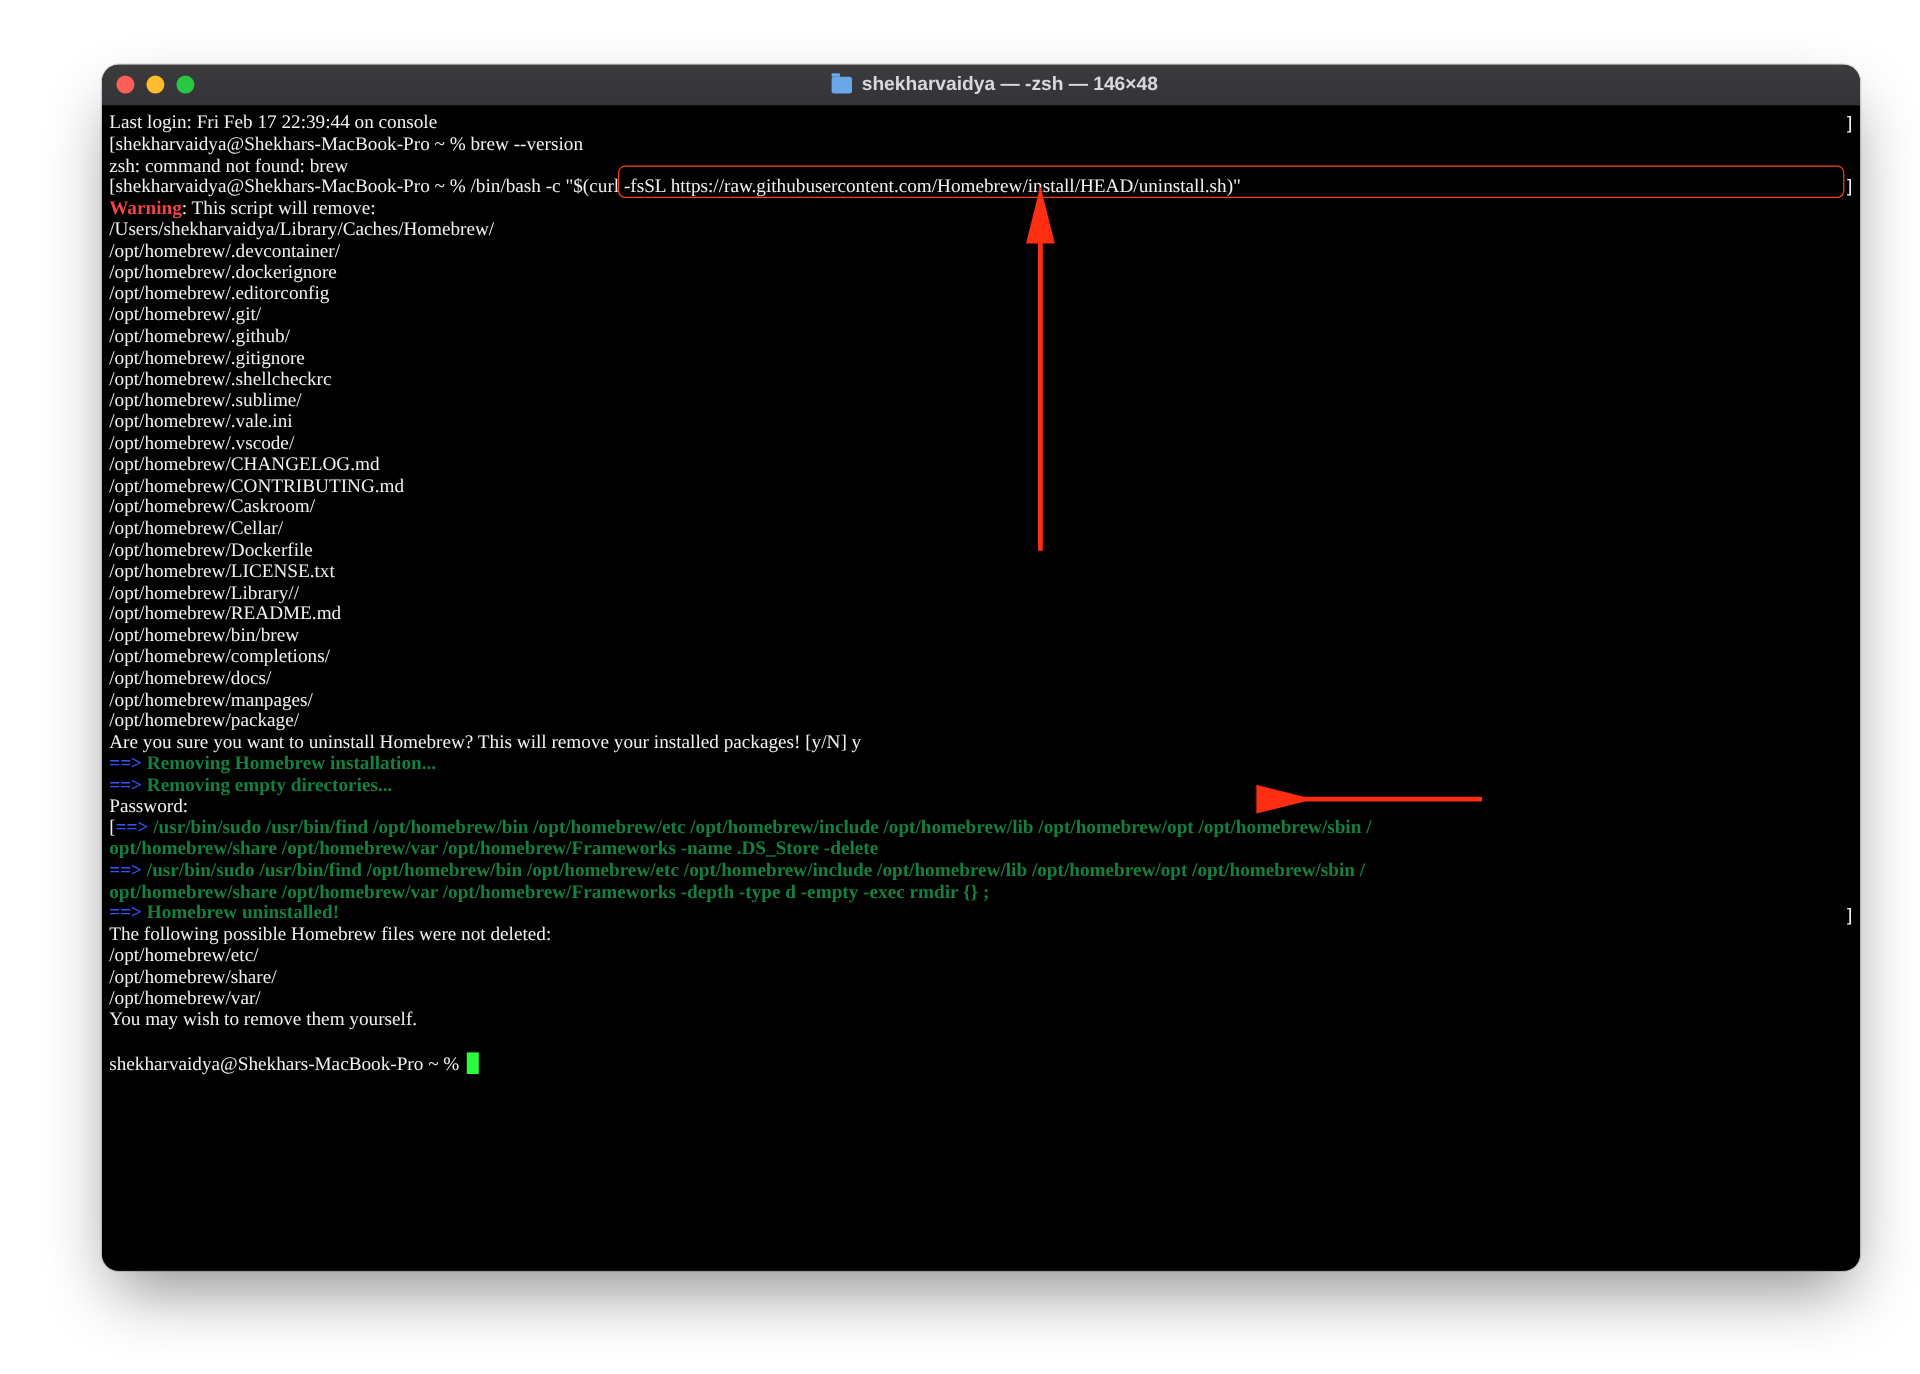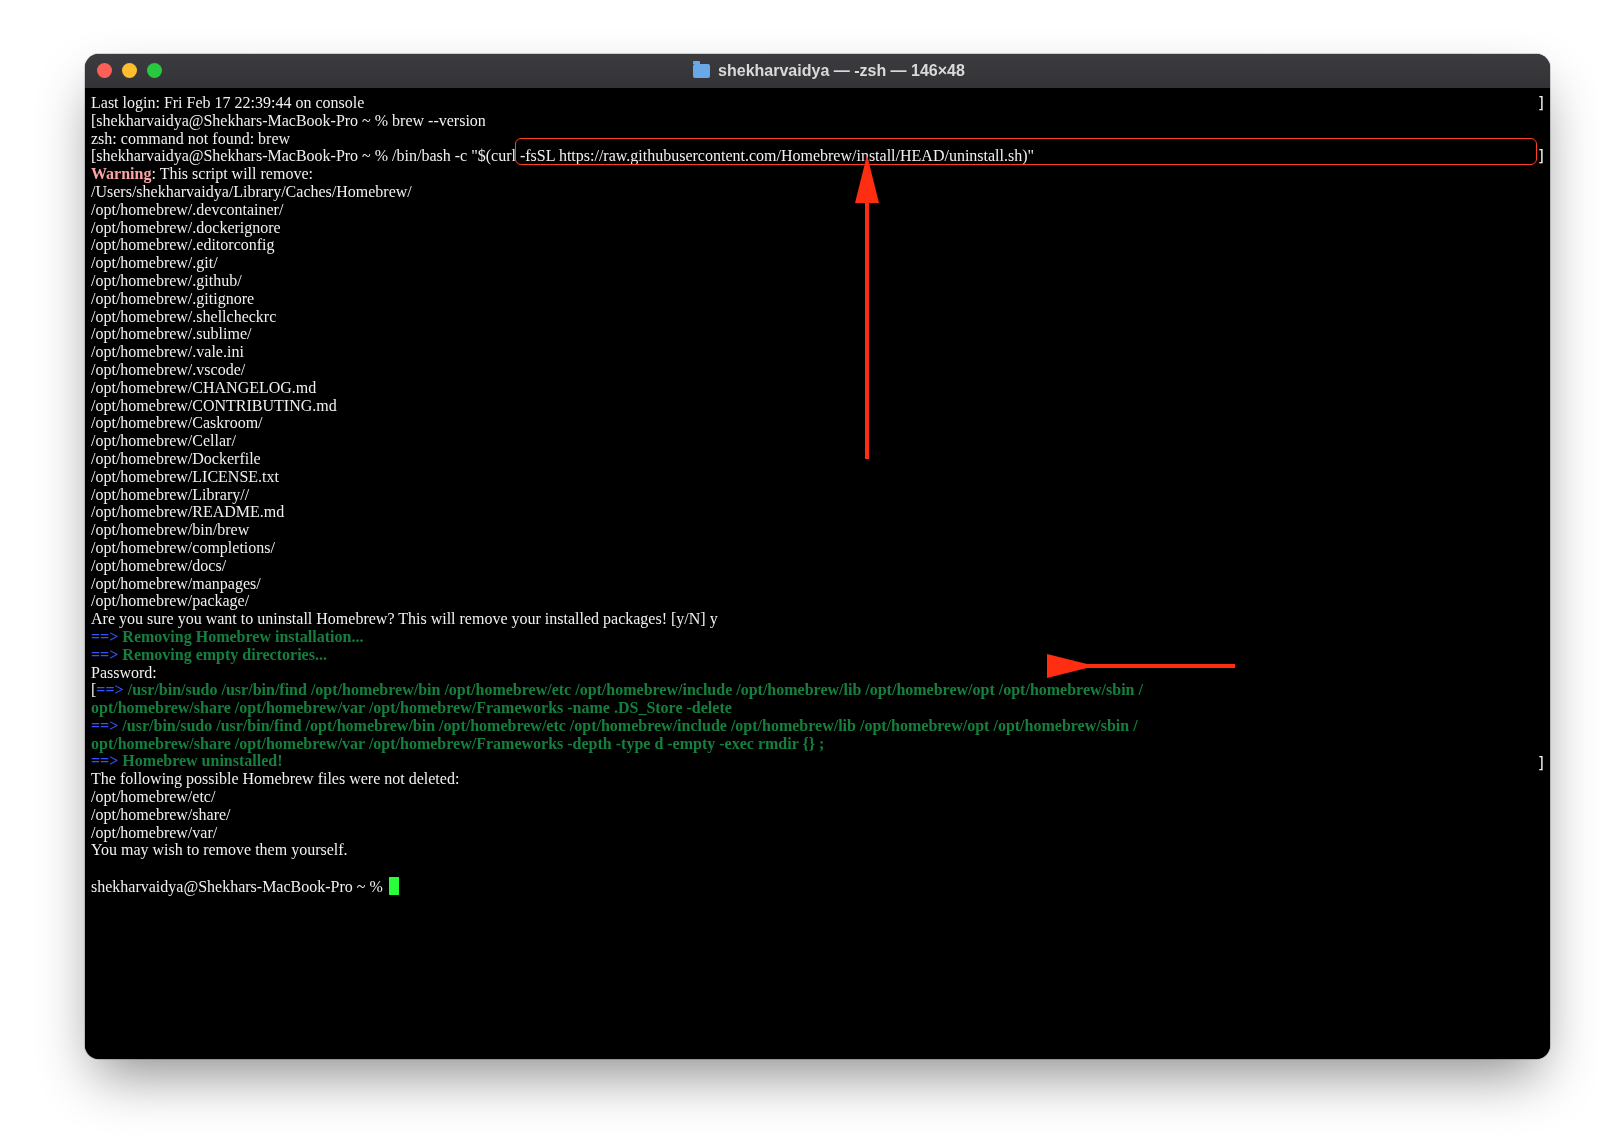--- a/index.html
+++ b/index.html
@@ -46,21 +46,21 @@
     background:#000;
     color:#f1f1f1;
     font-family:Liberation Serif, serif;
     font-size:16px;
     line-height:17.8px;
     white-space:pre;
     padding:6px 0 0 6px;
     overflow:hidden;
   }
   .ln{white-space:pre}
-  .warn{color:#fca5a5;font-weight:bold}
+  .warn{color:#ef4444;font-weight:bold}
   .step{color:#3355ff;font-weight:bold}
   .bold{font-weight:bold;color:#15803d}
   .cursor{display:inline-block;width:10px;height:18px;background:#28ff3a;vertical-align:-3px;margin-left:2px}
   
   .hl{
     position:absolute;
     border:1.5px solid #ff3e24;
     border-radius:6px;
     pointer-events:none;
   }

